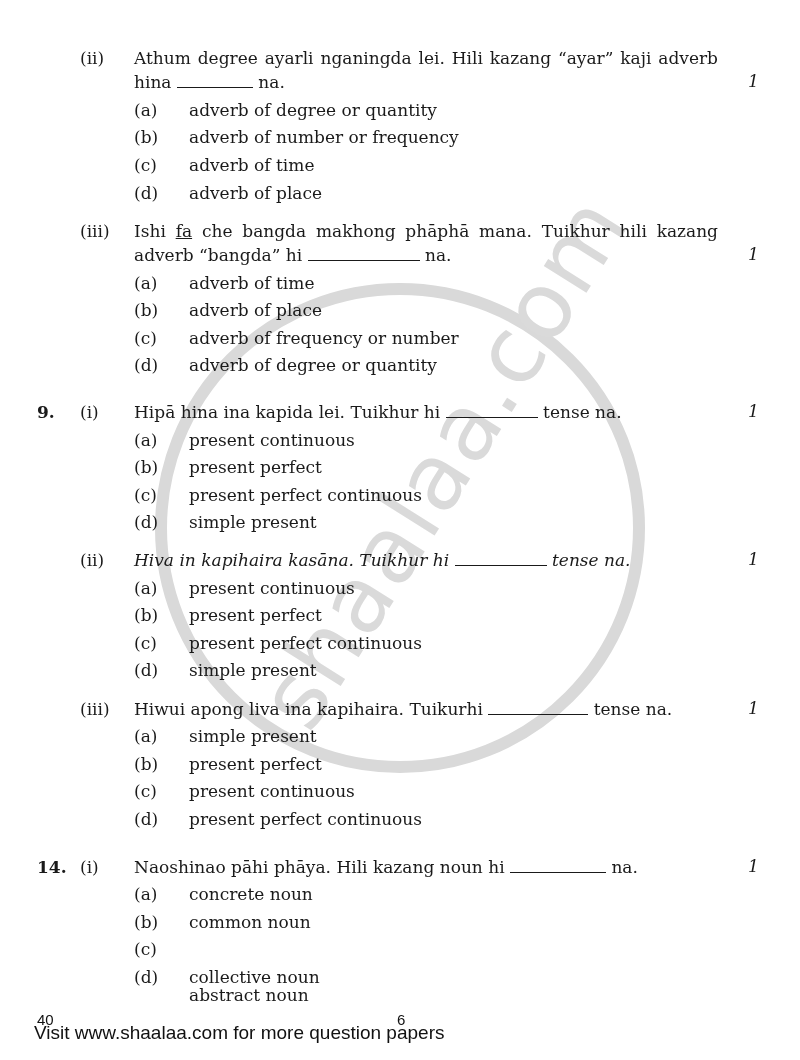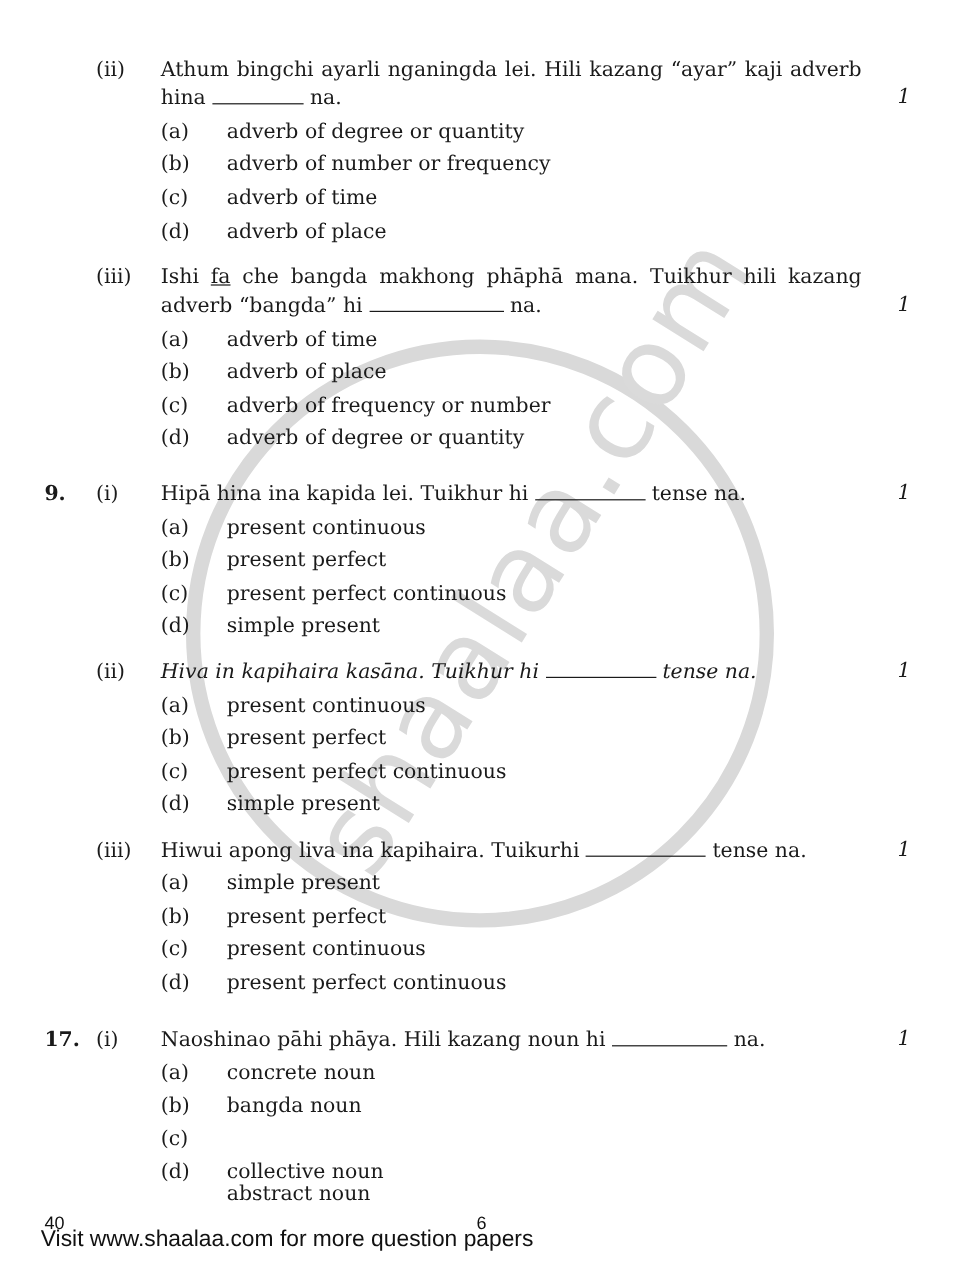--- a/index.html
+++ b/index.html
@@ -38,21 +38,21 @@
   </style>
 </head>
 <body>
 
 <div class="page">
 
   <div class="watermark"></div>
   <div class="wm-text">shaalaa.com</div>
 
   <div class="line" style="left:80px;top:47px;">(ii)</div>
-  <div class="line justify" style="left:134px;top:47px;">Athum bingchi ayarli nganingda lei. Hili kazang “ayar” kaji adverb</div>
+  <div class="line justify" style="left:134px;top:47px;">Athum degree ayarli nganingda lei. Hili kazang “ayar” kaji adverb</div>
   <div class="line" style="left:134px;top:71px;">
     <span>hina</span>
     <span class="blank" style="width:76px;"></span>
     <span>na.</span>
   </div>
   <div class="mark" style="top:71px;">1</div>
 
   <div class="line" style="left:134px;top:99px;">(a)</div>
   <div class="line" style="left:189px;top:99px;">adverb of degree or quantity</div>
   <div class="line" style="left:134px;top:126px;">(b)</div>
@@ -125,33 +125,33 @@
 
   <div class="line" style="left:134px;top:725px;">(a)</div>
   <div class="line" style="left:189px;top:725px;">simple present</div>
   <div class="line" style="left:134px;top:753px;">(b)</div>
   <div class="line" style="left:189px;top:753px;">present perfect</div>
   <div class="line" style="left:134px;top:780px;">(c)</div>
   <div class="line" style="left:189px;top:780px;">present continuous</div>
   <div class="line" style="left:134px;top:808px;">(d)</div>
   <div class="line" style="left:189px;top:808px;">present perfect continuous</div>
 
-  <div class="line qnum" style="left:37px;top:856px;">17.</div>
+  <div class="line qnum" style="left:37px;top:856px;">14.</div>
   <div class="line" style="left:80px;top:856px;">(i)</div>
   <div class="line" style="left:134px;top:856px;">
     <span>Naoshinao pāhi phāya. Hili kazang noun hi</span>
     <span class="blank" style="width:96px;"></span>
     <span>na.</span>
   </div>
   <div class="mark" style="top:856px;">1</div>
 
   <div class="line" style="left:134px;top:883px;">(a)</div>
   <div class="line" style="left:189px;top:883px;">concrete noun</div>
   <div class="line" style="left:134px;top:911px;">(b)</div>
-  <div class="line" style="left:189px;top:911px;">bangda noun</div>
+  <div class="line" style="left:189px;top:911px;">common noun</div>
   <div class="line" style="left:134px;top:938px;">(c)</div>
   <div class="line" style="left:189px;top:984px;">abstract noun</div>
   <div class="line" style="left:134px;top:966px;">(d)</div>
   <div class="line" style="left:189px;top:966px;">collective noun</div>
 
   <div class="small" style="left:37px;top:1011px;">40</div>
   <div class="small" style="left:397px;top:1011px;">6</div>
   <div class="footer" style="left:34px;top:1022px;">Visit www.shaalaa.com for more question papers</div>
 </div>
 

